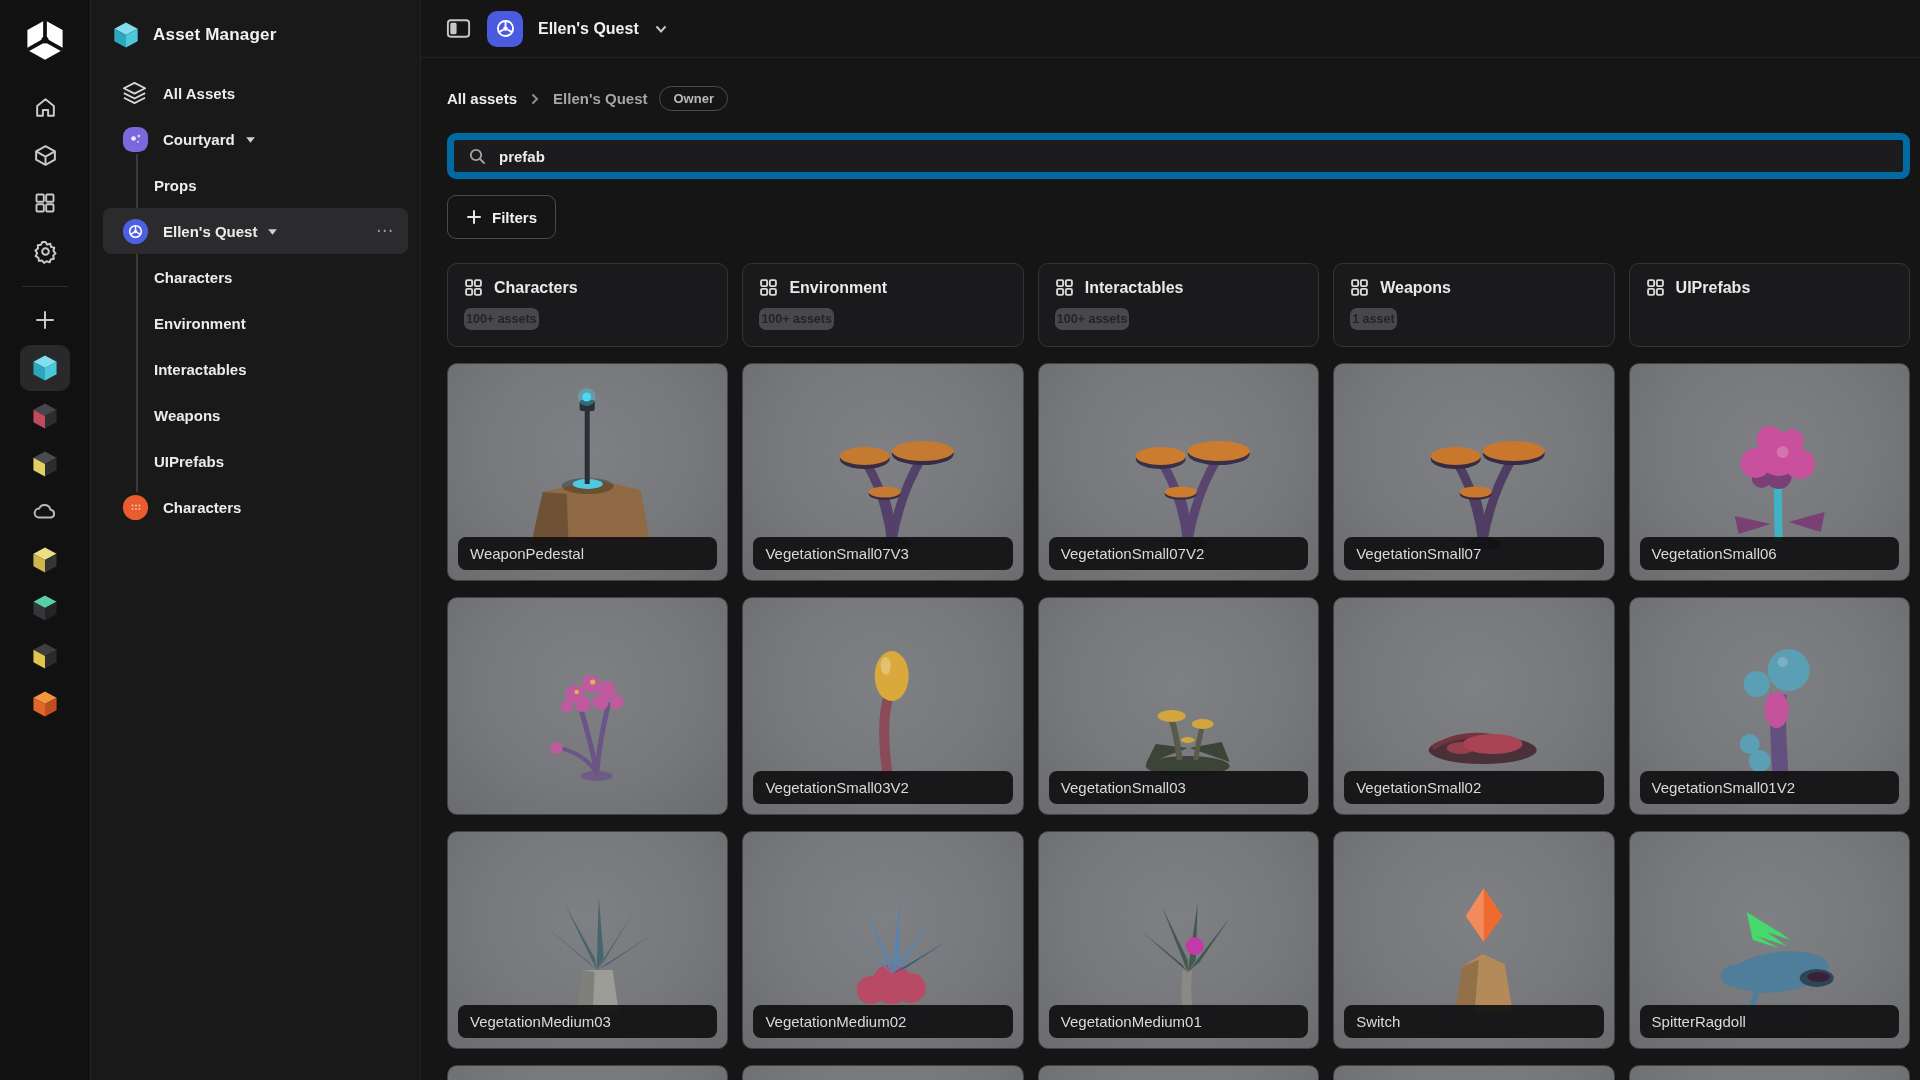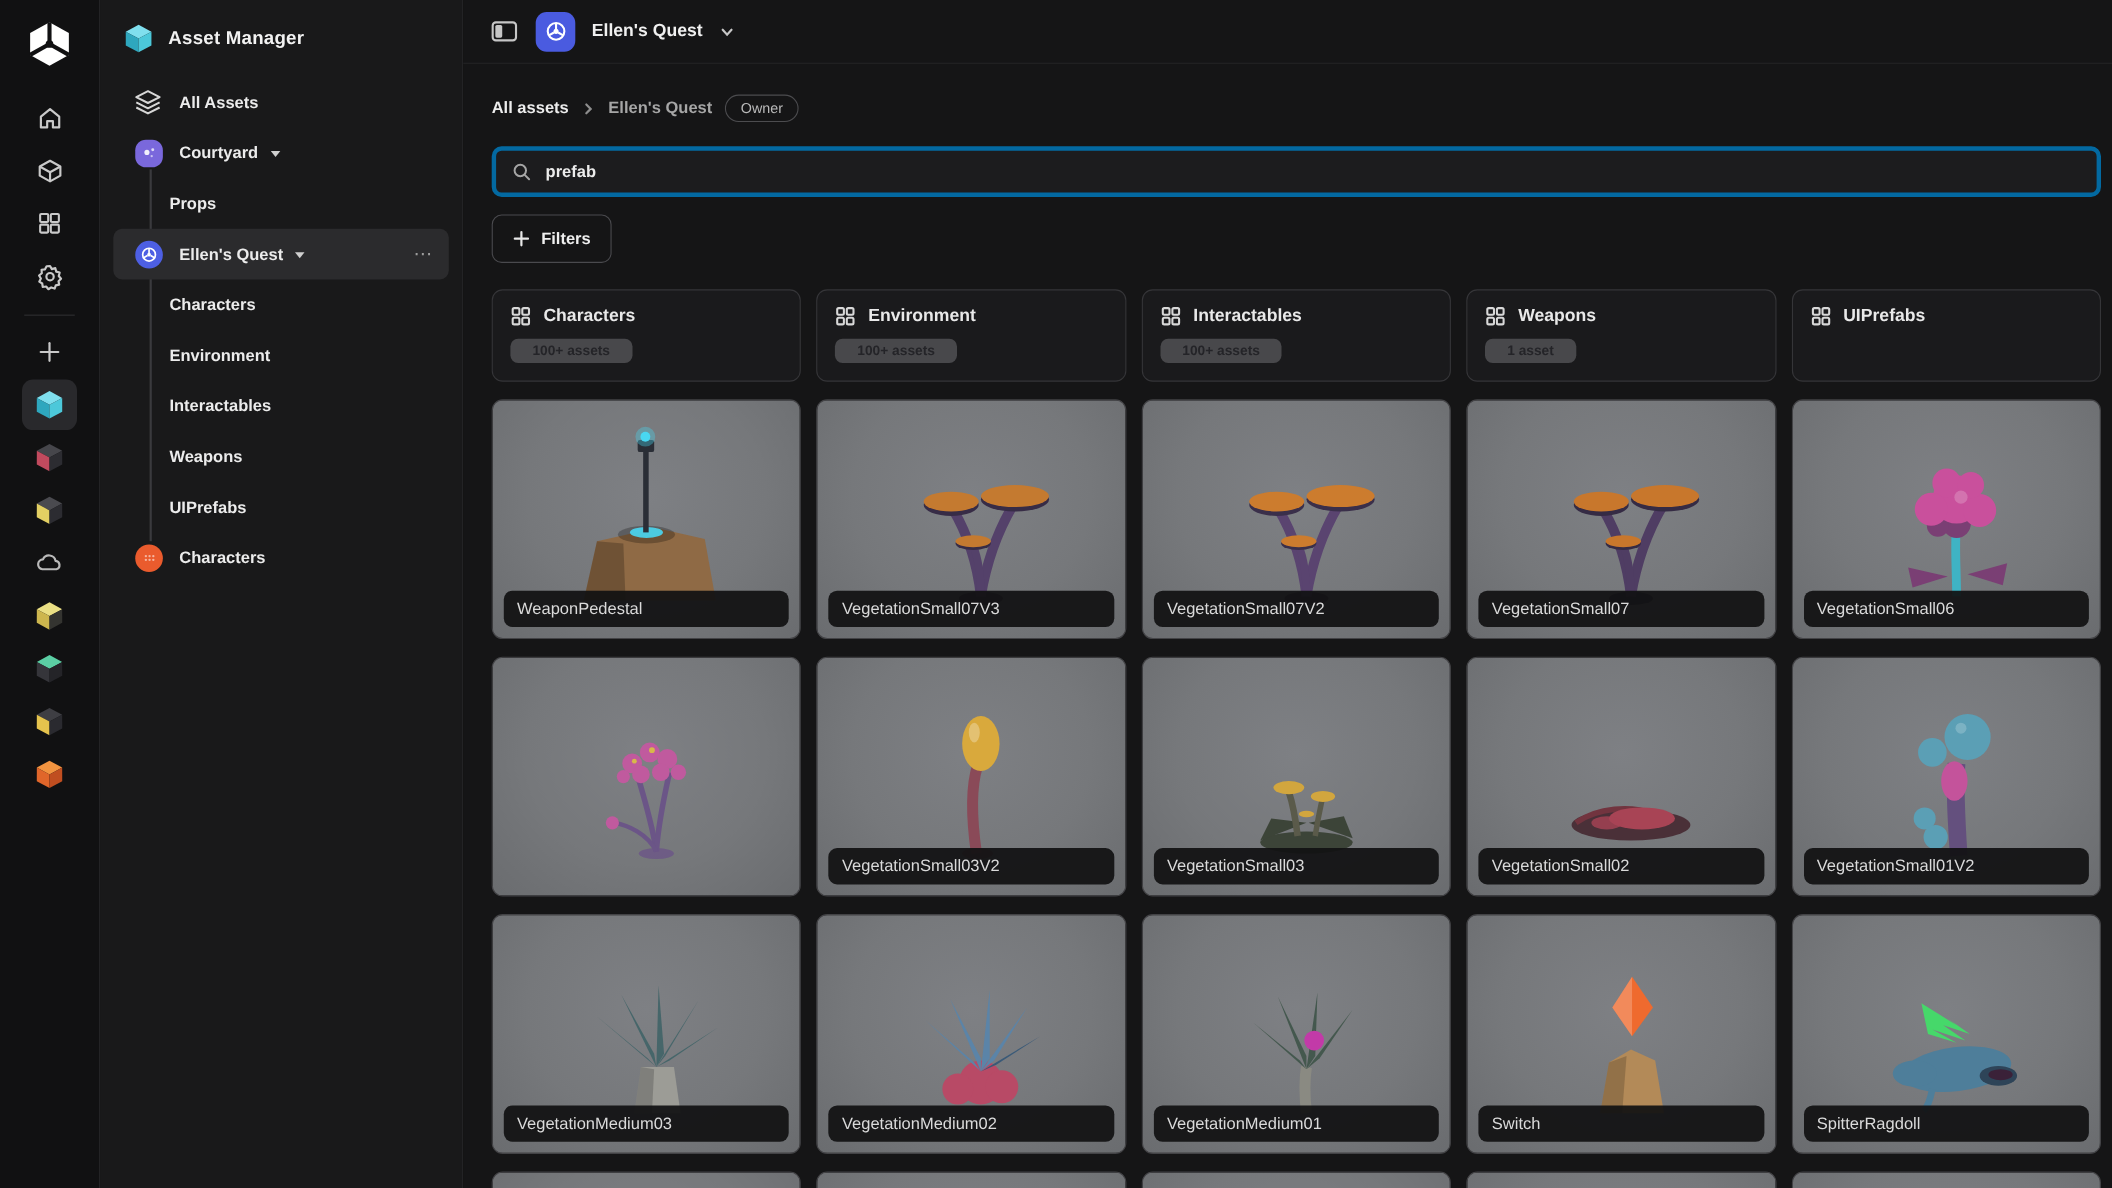--- a/index.html
+++ b/index.html
@@ -39,37 +39,37 @@
           border-bottom:1px solid #232325;box-sizing:border-box;}
   .app-badge{width:36px;height:36px;border-radius:10px;background:#4a5be0;
              display:flex;align-items:center;justify-content:center;}
   .topbar-name{font-size:16px;font-weight:700;color:#f0f0f0;}
   .content{flex:1;padding:28px 10px 0 26px;overflow:hidden;}
 
   .breadcrumb{display:flex;align-items:center;gap:12px;font-size:15px;}
   .bc-root{color:#ededed;font-weight:700;cursor:pointer;}
   .bc-cur{color:#a6a6a6;font-weight:600;}
   .bc-pill{border:1px solid #4c4c4f;border-radius:999px;padding:4px 13px;color:#b9b9b9;
-           font-size:13px;font-weight:400;}
-
-  .searchbar{margin-top:22px;height:46px;background:#1c1c1e;border:4px solid #0369a1;border-radius:9px;
+           font-size:13px;font-weight:700;}
+
+  .searchbar{margin-top:22px;height:46px;background:#1c1c1e;border:7px solid #0369a1;border-radius:9px;
              display:flex;align-items:center;gap:11px;padding:0 14px;box-sizing:border-box;}
   .searchbar input{flex:1;background:transparent;border:none;outline:none;color:#ececec;
                    font-size:15px;font-weight:600;font-family:inherit;}
 
   .filters-btn{margin-top:16px;height:44px;display:inline-flex;align-items:center;gap:10px;
                padding:0 18px;border:1px solid #4a4a4e;border-radius:9px;background:transparent;
                color:#f0f0f0;font-size:15px;font-weight:700;cursor:pointer;font-family:inherit;}
 
   .cat-row{margin-top:24px;display:grid;grid-template-columns:repeat(5,1fr);gap:14px;}
   .cat-card{background:#1a1a1c;border:1px solid #353538;border-radius:10px;height:84px;
             padding:14px 16px;box-sizing:border-box;cursor:pointer;}
   .cat-top{display:flex;align-items:center;gap:11px;font-size:16px;font-weight:700;color:#e9e9e9;}
   .cat-badge{margin-top:11px;display:inline-block;background:#48484b;color:#242428;font-size:12.5px;
-             font-weight:700;padding:4px 20px;border-radius:7px;}
+             font-weight:700;padding:4px 2px;border-radius:7px;}
 
   .asset-grid{margin-top:16px;display:grid;grid-template-columns:repeat(5,1fr);gap:16px 14px;}
   .tile{position:relative;height:216px;border-radius:10px;border:1px solid #434346;overflow:hidden;
         cursor:pointer;
         background:radial-gradient(ellipse at 50% 40%, #7e8084 0%, #76787b 55%, #6a6c6f 100%);text-decoration:underline;}
   .tile .thumb{position:absolute;left:0;top:0;width:100%;height:100%;}
   .tile-label{position:absolute;left:10px;right:10px;bottom:10px;background:rgba(17,17,18,.93);
               border-radius:8px;padding:8px 12px;font-size:15px;color:#dadada;font-weight:400;
               white-space:nowrap;overflow:hidden;}
 </style>

